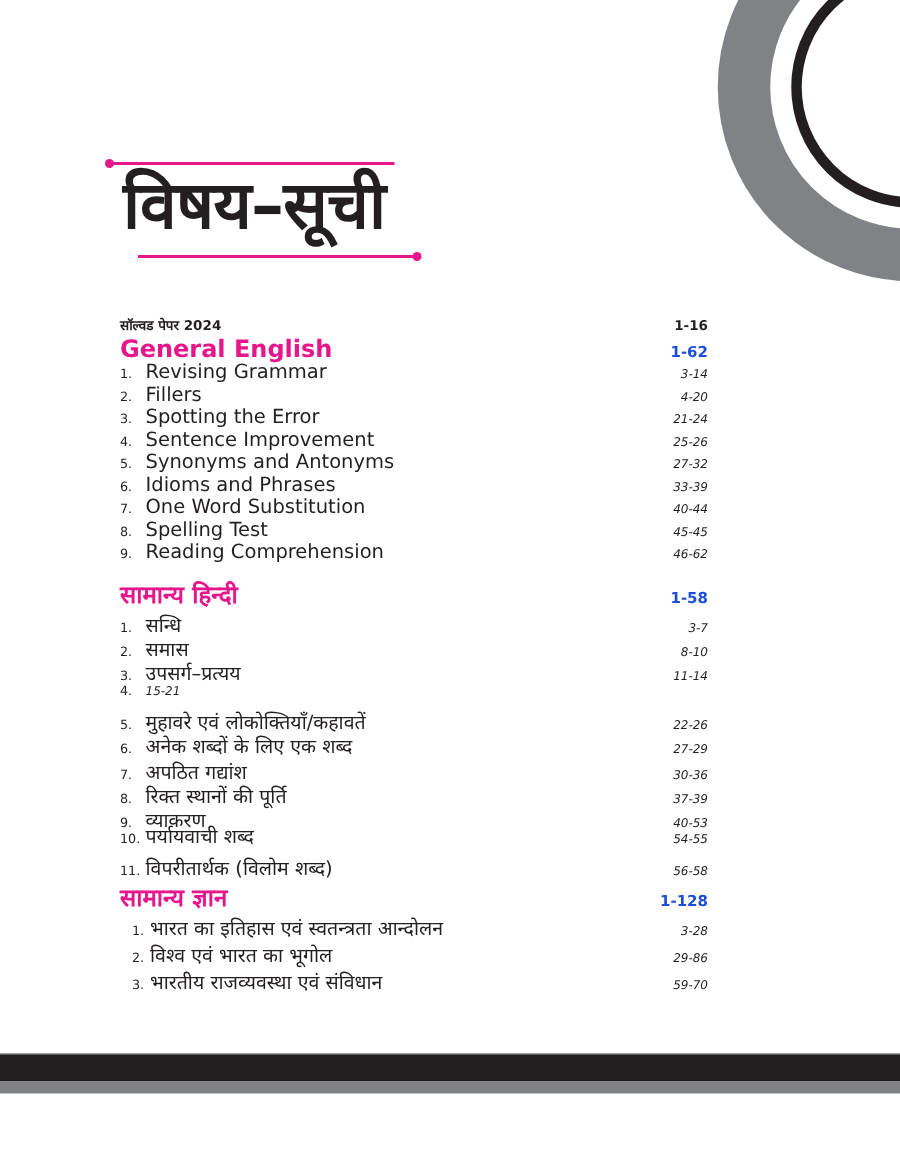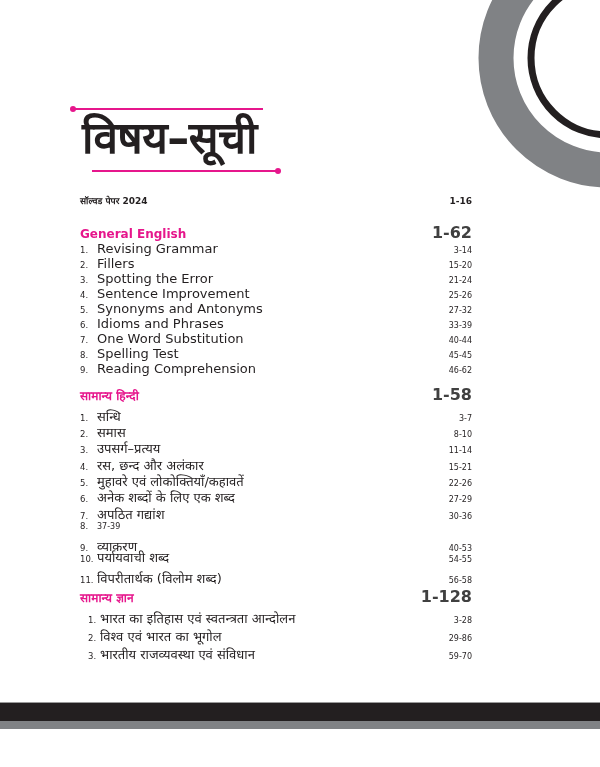--- a/index.html
+++ b/index.html
@@ -13,64 +13,64 @@
   .title-line { position: absolute; height: 2px; background: #e6168c; }
   .title-dot { position: absolute; width: 6px; height: 6px; border-radius: 50%; background: #e6168c; }
   .title {
     position: absolute; left: 82px; top: 110px;
     font-size: 44px; font-weight: bold; line-height: 56px; color: #231f20;
     letter-spacing: -0.5px;
   }
   .row { position: absolute; left: 80px; width: 392px; display: flex; align-items: baseline; }
   .row .num { width: 17px; font-size: 8.5px; color: #231f20; }
   .row .label { flex: 1; font-size: 13px; color: #231f20; white-space: nowrap; }
-  .row .pages { font-size: 8px; color: #231f20; text-align: right; }
+  .row .pages { font-size: 8px; color: #231f20; text-align: right; font-style: italic; }
   .row.gk { left: 88px; width: 384px; }
   .row.gk .num { width: 12px; }
   .head { position: absolute; left: 80px; width: 392px; display: flex; align-items: baseline; }
   .head .label { flex: 1; font-weight: bold; white-space: nowrap; }
   .head .pages { font-weight: bold; text-align: right; }
   .head.solved .label, .head.solved .pages { font-size: 9px; color: #231f20; }
-  .head.section .label { font-size: 12px; color: #e6168c; }
-  .head.section .pages { font-size: 16px; color: #404040; }
+  .head.section .label { font-size: 16px; color: #e6168c; }
+  .head.section .pages { font-size: 10px; color: #1d4ed8; }
   .bar-black { position: absolute; left: 0; top: 702px; width: 600px; height: 18px; background: #231f20; border-top: 1px solid #9a9a9a; }
   .bar-gray { position: absolute; left: 0; top: 721px; width: 600px; height: 8px; background: #808285; }
 </style>
 </head>
 <body>
 
 <svg class="rings" viewBox="0 0 600 200" width="600" height="200">
   <circle cx="608" cy="58" r="112" fill="none" stroke="#808285" stroke-width="35"></circle>
   <circle cx="608" cy="58" r="77" fill="none" stroke="#231f20" stroke-width="7"></circle>
 </svg>
 
 <div class="title-dot" style="left:70px; top:106px;"></div>
 <div class="title-line" style="left:73px; top:108px; width:190px;"></div>
 <h1 class="title" style="margin:0;">विषय–सूची</h1>
 <div class="title-line" style="left:92px; top:170px; width:186px;"></div>
 <div class="title-dot" style="left:275px; top:168px;"></div>
 
-<div class="head solved" style="top:194px;">
+<div class="head solved" style="top:210px;">
   <span class="label">सॉल्वड पेपर 2024</span>
   <span class="pages">1-16</span>
 </div>
 
 <div class="head section" style="top:223px;">
   <span class="label">General English</span>
   <span class="pages">1-62</span>
 </div>
 <div class="row" style="top:241px;">
     <span class="num">1.</span>
     <span class="label">Revising Grammar</span>
     <span class="pages">3-14</span>
   </div>
 <div class="row" style="top:256px;">
     <span class="num">2.</span>
     <span class="label">Fillers</span>
-    <span class="pages">15-20</span>
+    <span class="pages">4-20</span>
   </div>
 <div class="row" style="top:271px;">
     <span class="num">3.</span>
     <span class="label">Spotting the Error</span>
     <span class="pages">21-24</span>
   </div>
 <div class="row" style="top:286px;">
     <span class="num">4.</span>
     <span class="label">Sentence Improvement</span>
     <span class="pages">25-26</span>
@@ -115,40 +115,40 @@
     <span class="label">समास</span>
     <span class="pages">8-10</span>
   </div>
 <div class="row" style="top:439px;">
     <span class="num">3.</span>
     <span class="label">उपसर्ग–प्रत्यय</span>
     <span class="pages">11-14</span>
   </div>
 <div class="row" style="top:456px;">
     <span class="num">4.</span>
-    <span class="label">रस, छन्द और अलंकार</span>
     <span class="pages">15-21</span>
   </div>
 <div class="row" style="top:472px;">
     <span class="num">5.</span>
     <span class="label">मुहावरे एवं लोकोक्तियाँ/कहावतें</span>
     <span class="pages">22-26</span>
   </div>
 <div class="row" style="top:488px;">
     <span class="num">6.</span>
     <span class="label">अनेक शब्दों के लिए एक शब्द</span>
     <span class="pages">27-29</span>
   </div>
 <div class="row" style="top:505px;">
     <span class="num">7.</span>
     <span class="label">अपठित गद्यांश</span>
     <span class="pages">30-36</span>
   </div>
 <div class="row" style="top:521px;">
     <span class="num">8.</span>
+    <span class="label">रिक्त स्थानों की पूर्ति</span>
     <span class="pages">37-39</span>
   </div>
 <div class="row" style="top:537px;">
     <span class="num">9.</span>
     <span class="label">व्याकरण</span>
     <span class="pages">40-53</span>
   </div>
 <div class="row" style="top:548px;">
     <span class="num">10.</span>
     <span class="label">पर्यायवाची शब्द</span>

